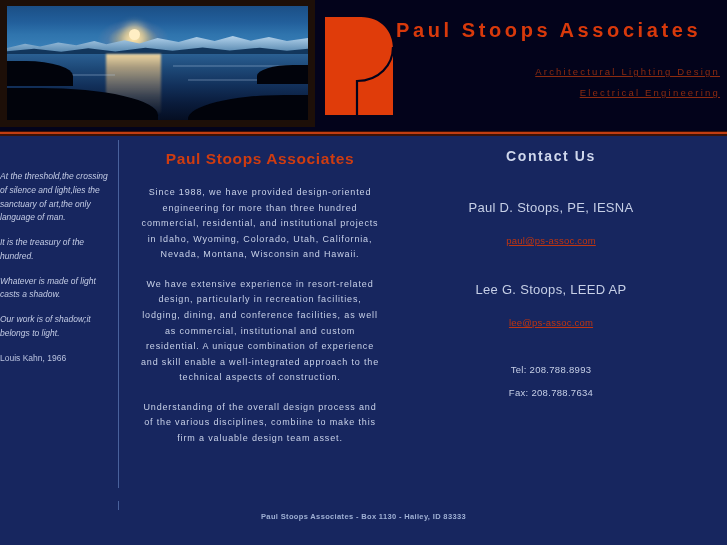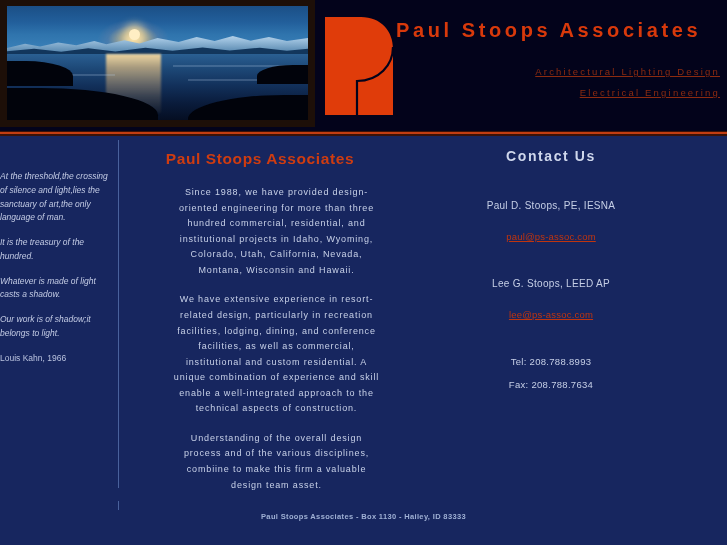--- a/index.html
+++ b/index.html
@@ -146,37 +146,36 @@
     color:#cf3c10;
     letter-spacing:.6px;
     margin-bottom:17px;
   }
   .main-col p {
     font-size:9px;
     color:#c8d1e8;
     letter-spacing:.85px;
     line-height:1.73;
     margin-bottom:14px;
-    margin-left:33px;
   }
 
   
   .contact-col {
     position:absolute; left:440px; top:12px;
     width:222px;
     text-align:center;
   }
   .contact-head {
     font-size:14px; font-weight:bold;
     color:#cfd7ec;
     letter-spacing:1.6px;
     margin-bottom:36px;
   }
   .contact-name {
-    font-size:10px; color:#c6cfe6;
+    font-size:13px; color:#c6cfe6;
     letter-spacing:.3px; margin-bottom:15px;
   }
   .contact-mail {
     display:inline-block;
     font-size:9.5px; color:#c0350f;
     text-decoration:underline;
     letter-spacing:.2px;
     margin-bottom:36px;
     cursor:pointer;
   }

